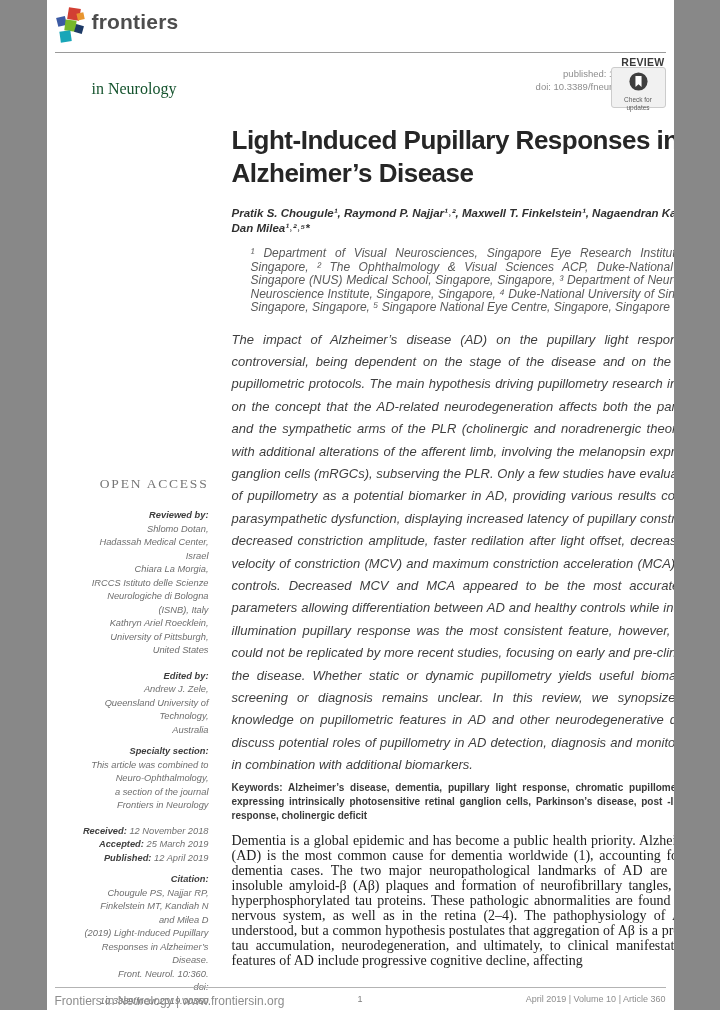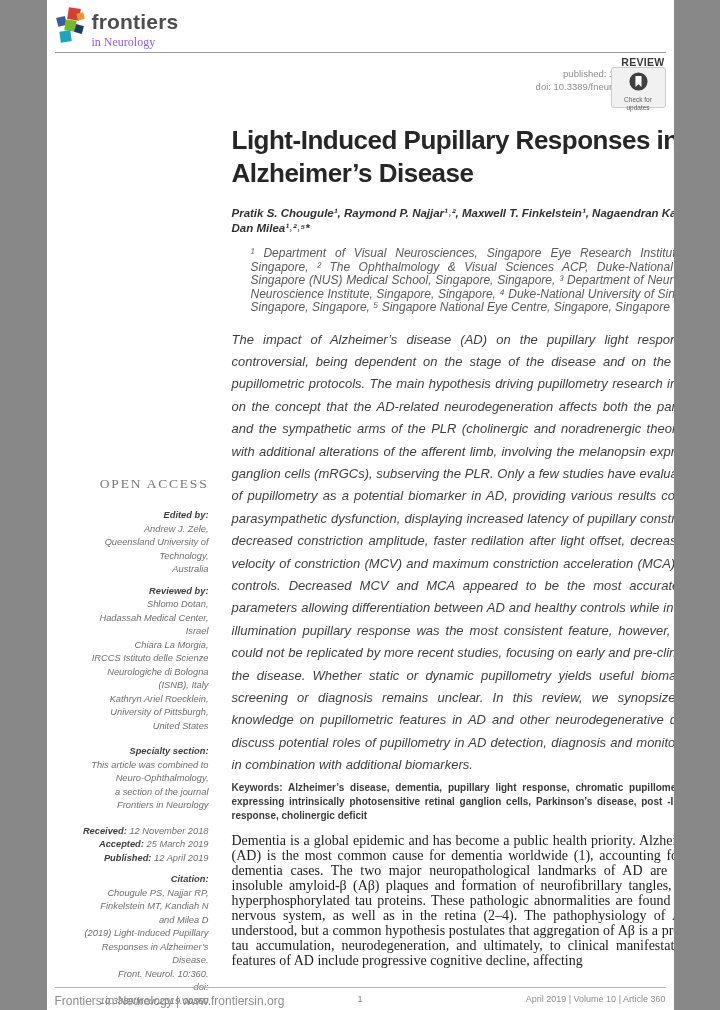--- a/index.html
+++ b/index.html
@@ -9,21 +9,21 @@
     background:#ffffff; overflow:hidden;
     font-family:"Liberation Sans", sans-serif;
     -webkit-font-smoothing:antialiased;
   }
 
   
   .logo-block { position:absolute; left:8px; top:7px; display:flex; }
   .logo-cubes { width:32px; height:42px; }
   .logo-text { margin-left:5px; }
   .logo-name { font-size:21px; font-weight:bold; color:#4d4d4d; letter-spacing:0.2px; line-height:23px; margin-top:3px; }
-  .logo-sub  { font-family:"Liberation Serif", serif; font-size:12px; color:#8b5cf6; line-height:18px; }
+  .logo-sub  { font-family:"Liberation Serif", serif; font-size:16px; color:#14532d; line-height:18px;margin-top:47px; }
   .header-meta { position:absolute; right:9px; top:8px; text-align:right;margin-top:48px; }
   .article-type { font-size:10.5px; font-weight:bold; color:#3a3a3a; letter-spacing:0.3px; }
   .meta-line { font-size:9.5px; color:#8d8d8d; line-height:12.5px; }
   .header-rule { position:absolute; left:8px; right:8px; top:52px; border-top:1.2px solid #9a9a9a; }
 
   .badge {
     position:absolute; right:8px; top:67px; width:55px; height:41px;
     background:#f1f1f1; border:1px solid #cccccc; border-radius:3px;
     text-align:center; cursor:pointer;
   }
@@ -112,36 +112,36 @@
       <circle cx="11" cy="11" r="9.5" fill="#3f3f3f"></circle>
       <path d="M7.8 5.2 h6.4 v11.6 l-3.2 -2.9 l-3.2 2.9 z" fill="#ffffff"></path>
     </svg>
     <div class="badge-text">Check for</div>
     <div class="badge-text">updates</div>
   </div>
 
   <div class="sidebar">
     <div class="open-access">OPEN ACCESS</div>
 
-    <div class="side-group mb8">
-      <div class="side-label">Edited by:</div>
-      <div>Andrew J. Zele,</div>
-      <div>Queensland University of Technology,</div>
-      <div>Australia</div>
-    </div>
-
     <div class="side-group mb12">
       <div class="side-label">Reviewed by:</div>
       <div>Shlomo Dotan,</div>
       <div>Hadassah Medical Center, Israel</div>
       <div>Chiara La Morgia,</div>
       <div>IRCCS Istituto delle Scienze</div>
       <div>Neurologiche di Bologna (ISNB), Italy</div>
       <div>Kathryn Ariel Roecklein,</div>
       <div>University of Pittsburgh, United States</div>
+    </div>
+
+    <div class="side-group mb8">
+      <div class="side-label">Edited by:</div>
+      <div>Andrew J. Zele,</div>
+      <div>Queensland University of Technology,</div>
+      <div>Australia</div>
     </div>
 
 
     <div class="side-group mb12">
       <div class="side-label">Specialty section:</div>
       <div>This article was combined to</div>
       <div>Neuro-Ophthalmology,</div>
       <div>a section of the journal</div>
       <div>Frontiers in Neurology</div>
     </div>

